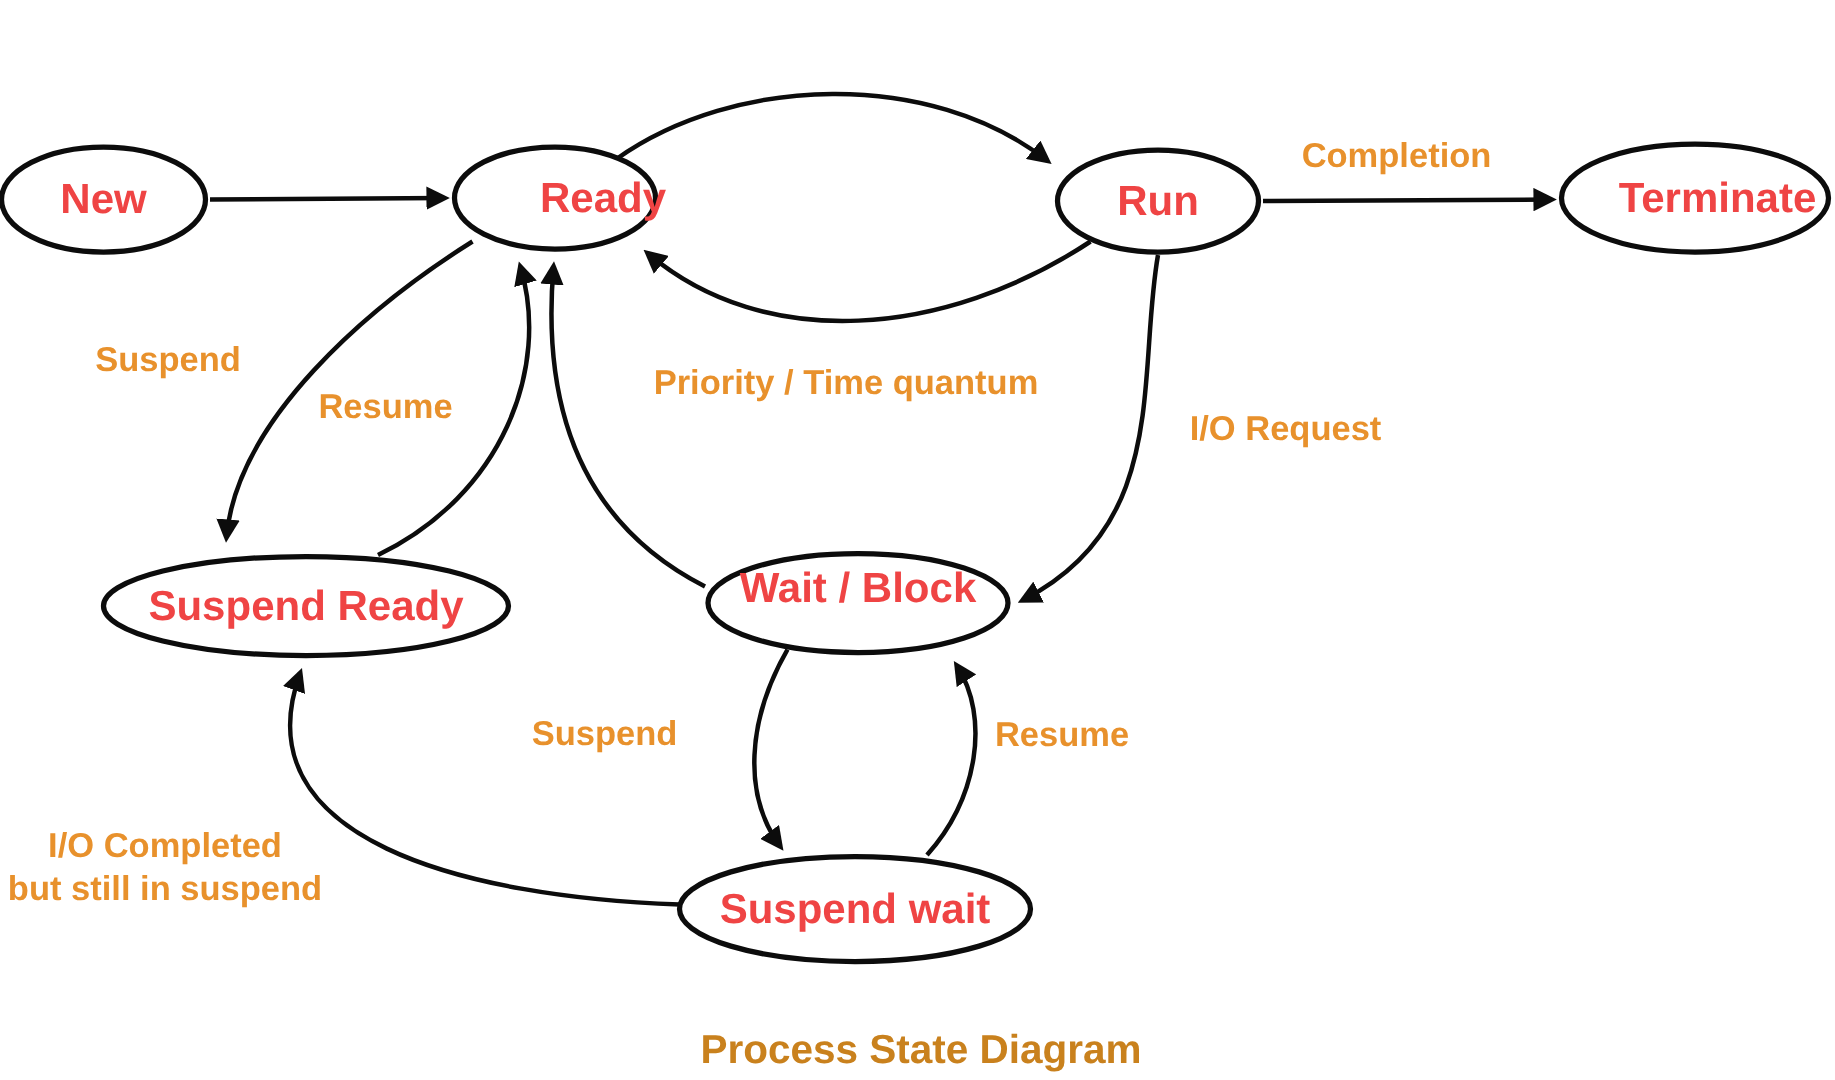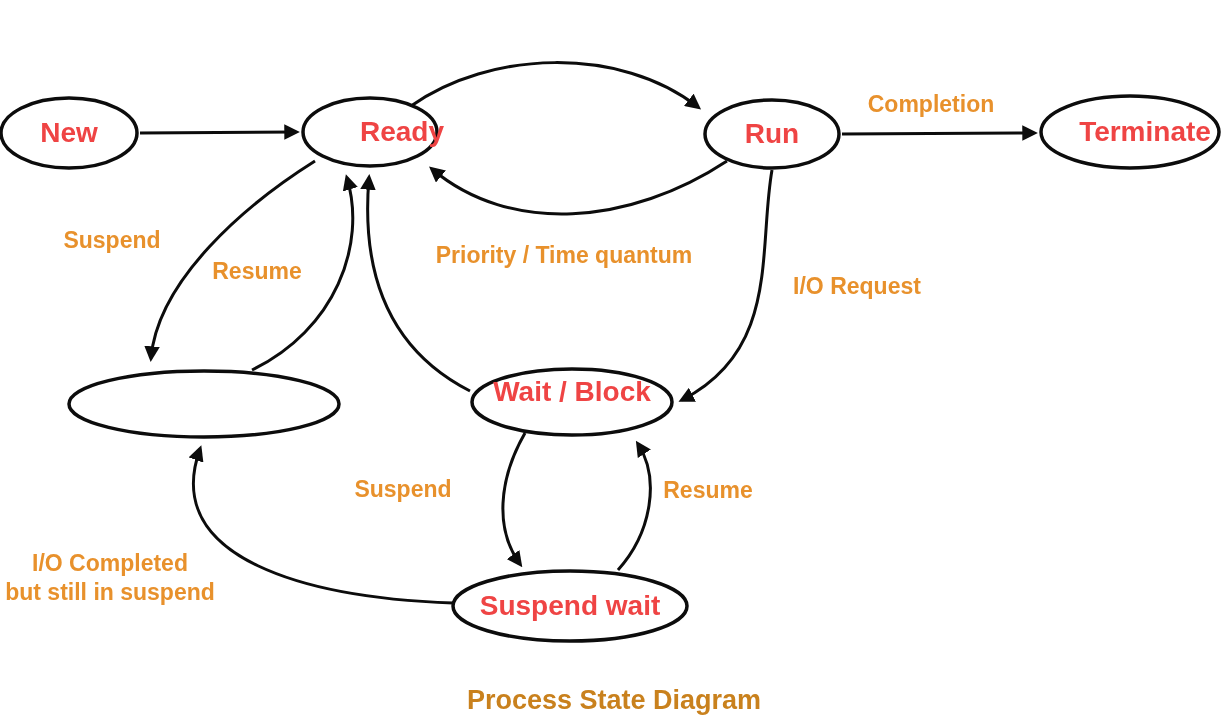--- a/index.html
+++ b/index.html
@@ -76,20 +76,21 @@
     <ellipse cx="1130" cy="132" rx="89" ry="36"></ellipse>
     <ellipse cx="204" cy="404" rx="135" ry="33"></ellipse>
     <ellipse cx="572" cy="402" rx="100" ry="33"></ellipse>
     <ellipse cx="570" cy="606" rx="117" ry="35"></ellipse>
   </svg>
 
   <div class="lbl state-label" style="left:69px;top:133px;">New</div>
   <div class="lbl state-label" style="left:370px;top:132px;margin-left:32px;">Ready</div>
   <div class="lbl state-label" style="left:772px;top:134px;">Run</div>
   <div class="lbl state-label" style="left:1130px;top:132px;margin-left:15px;">Terminate</div>
+  <div class="lbl state-label" style="left:204px;top:404px;">Suspend Ready</div>
   <div class="lbl state-label" style="left:572px;top:392px;">Wait / Block</div>
   <div class="lbl state-label" style="left:570px;top:606px;">Suspend wait</div>
 
   <div class="lbl edge-label" style="left:931px;top:104px;">Completion</div>
   <div class="lbl edge-label" style="left:564px;top:255px;">Priority / Time quantum</div>
   <div class="lbl edge-label" style="left:857px;top:286px;">I/O Request</div>
   <div class="lbl edge-label" style="left:112px;top:240px;">Suspend</div>
   <div class="lbl edge-label" style="left:257px;top:271px;">Resume</div>
   <div class="lbl edge-label" style="left:403px;top:489px;">Suspend</div>
   <div class="lbl edge-label" style="left:708px;top:490px;">Resume</div>

